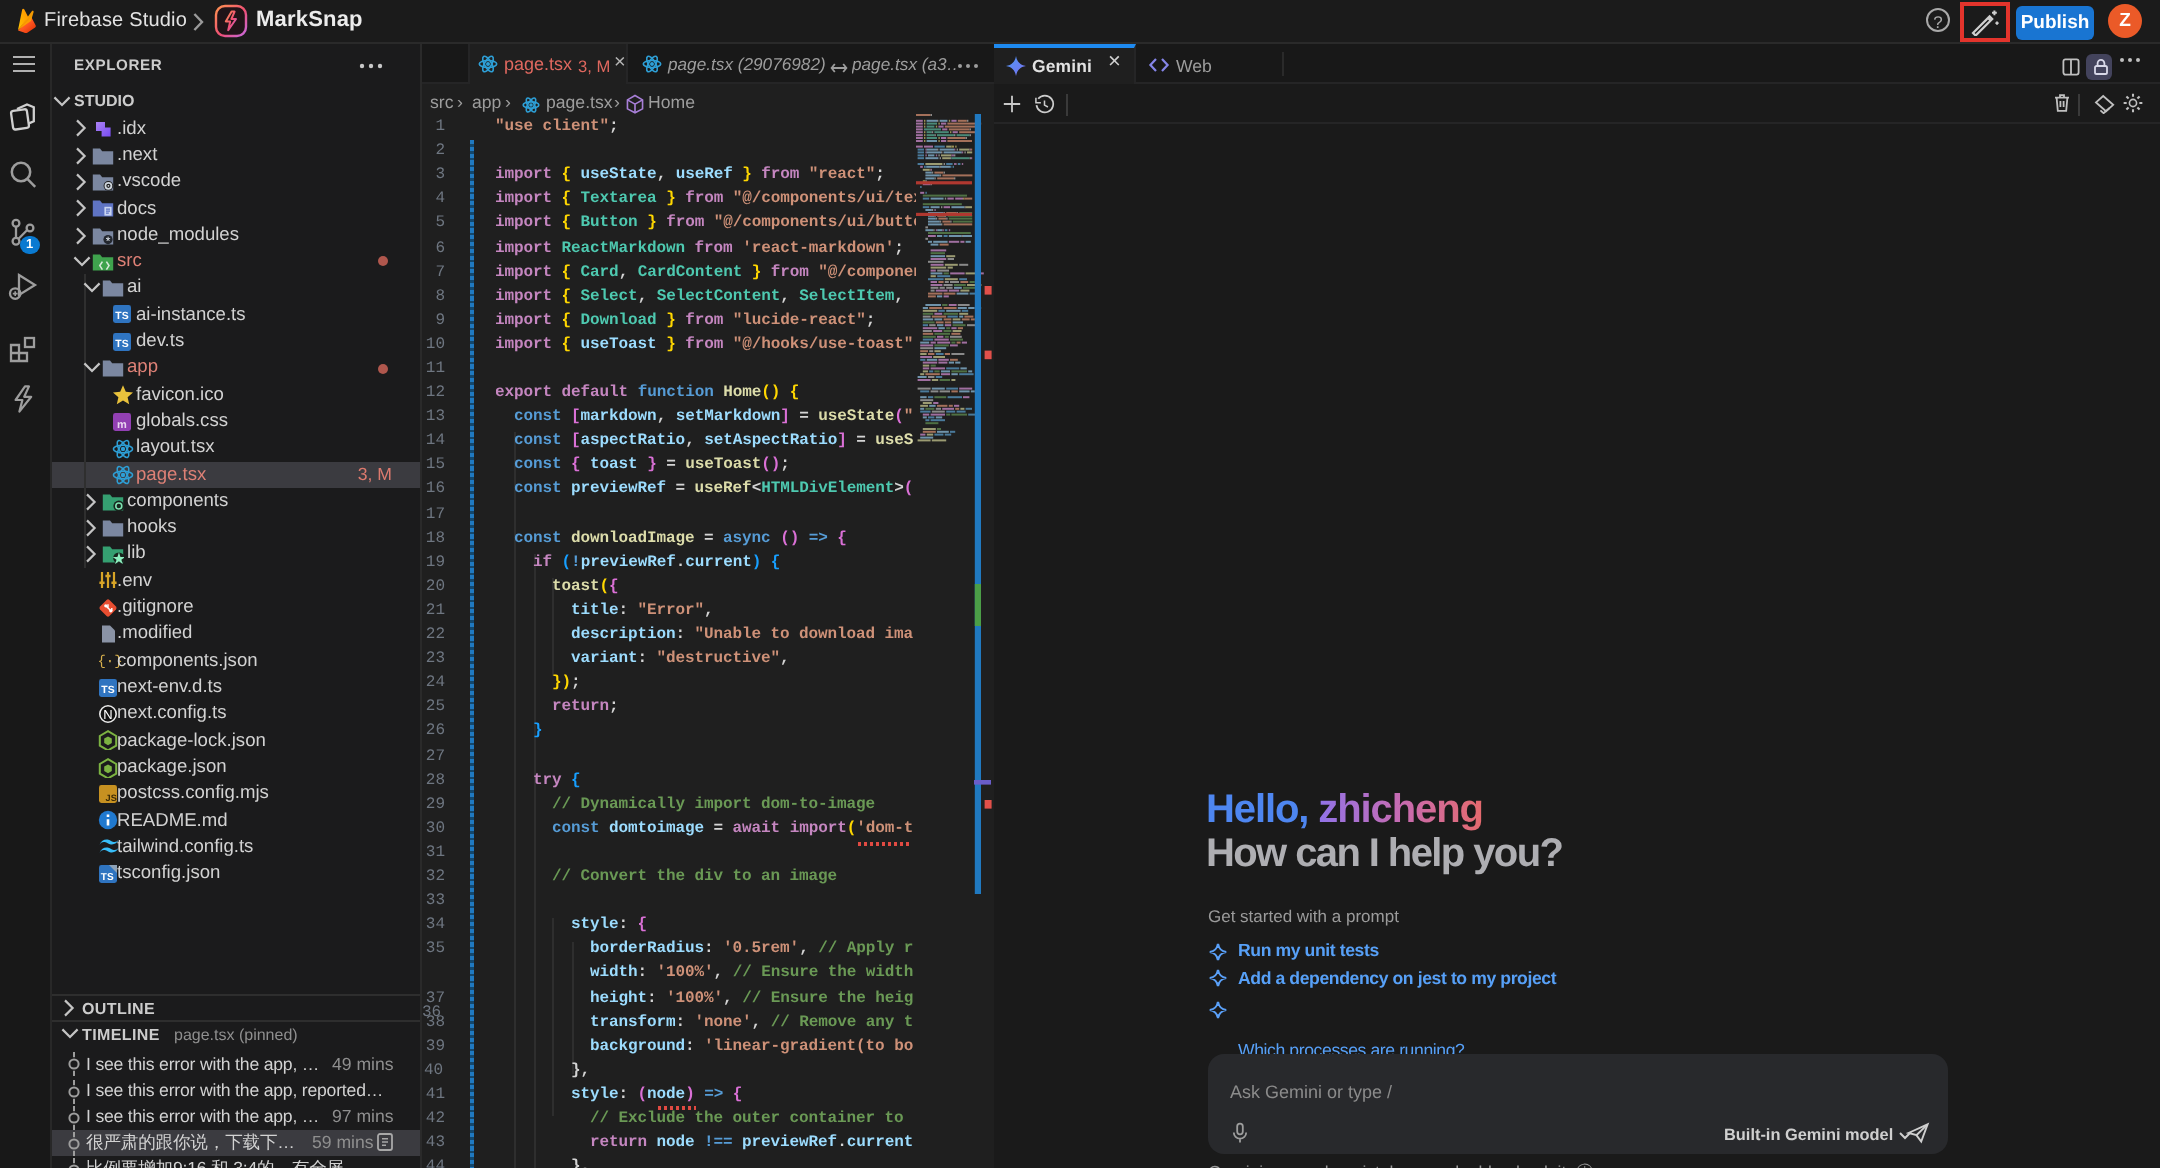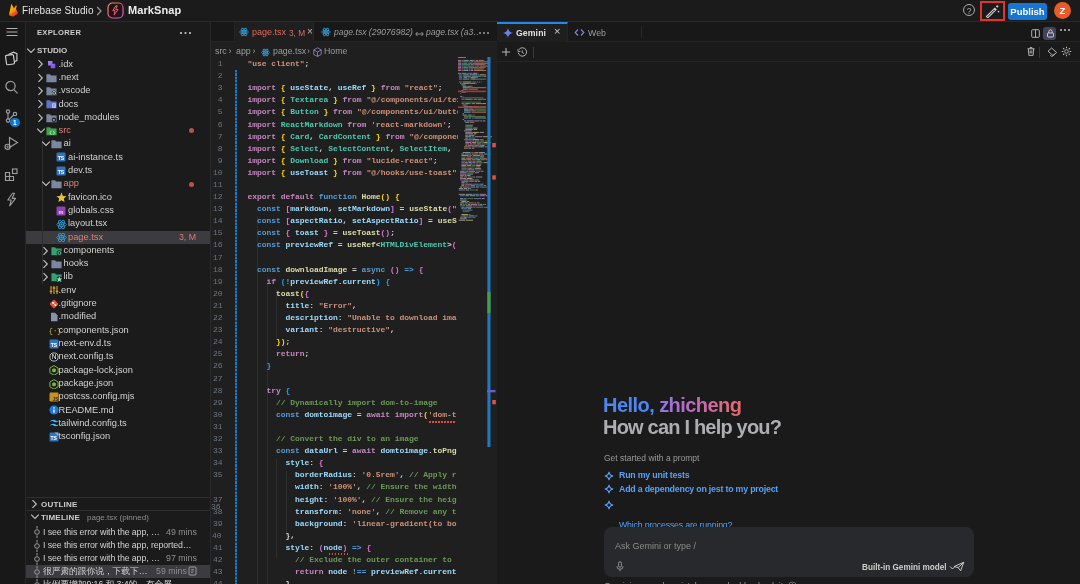--- a/index.html
+++ b/index.html
@@ -482,21 +482,20 @@
 <div class="cl" style="top:302.1px"><span style="color:#9cdcfe">        variant</span><span style="color:#d4d4d4">: </span><span style="color:#ce9178">"destructive"</span><span style="color:#d4d4d4">,</span></div>
 <div class="cl" style="top:314.2px"><span style="color:#ffd700">      })</span><span style="color:#d4d4d4">;</span></div>
 <div class="cl" style="top:326.3px"><span style="color:#c586c0">      return</span><span style="color:#d4d4d4">;</span></div>
 <div class="cl" style="top:338.4px"><span style="color:#179fff">    }</span></div>
 <div class="cl" style="top:350.5px"></div>
 <div class="cl" style="top:362.6px"><span style="color:#c586c0">    try</span><span style="color:#d4d4d4"> </span><span style="color:#179fff">{</span></div>
 <div class="cl" style="top:374.8px"><span style="color:#6a9955">      // Dynamically import dom-to-image</span></div>
 <div class="cl" style="top:386.8px"><span style="color:#569cd6">      const</span><span style="color:#9cdcfe"> domtoimage</span><span style="color:#d4d4d4"> = </span><span style="color:#c586c0">await</span><span style="color:#d4d4d4"> </span><span style="color:#c586c0">import</span><span style="color:#ffd700">(</span><span style="color:#ce9178">'dom-t</span></div>
 <div class="cl" style="top:398.9px"></div>
 <div class="cl" style="top:411.0px"><span style="color:#6a9955">      // Convert the div to an image</span></div>
-<div class="cl" style="top:423.1px"><span style="color:#569cd6">      const</span><span style="color:#9cdcfe"> dataUrl</span><span style="color:#d4d4d4"> = </span><span style="color:#c586c0">await</span><span style="color:#9cdcfe"> domtoimage</span><span style="color:#d4d4d4">.</span><span style="color:#dcdcaa">toPng</span></div>
 <div class="cl" style="top:435.2px"><span style="color:#9cdcfe">        style</span><span style="color:#d4d4d4">: </span><span style="color:#da70d6">{</span></div>
 <div class="cl" style="top:447.3px"><span style="color:#9cdcfe">          borderRadius</span><span style="color:#d4d4d4">: </span><span style="color:#ce9178">'0.5rem'</span><span style="color:#d4d4d4">, </span><span style="color:#6a9955">// Apply r</span></div>
 <div class="cl" style="top:459.4px"><span style="color:#9cdcfe">          width</span><span style="color:#d4d4d4">: </span><span style="color:#ce9178">'100%'</span><span style="color:#d4d4d4">, </span><span style="color:#6a9955">// Ensure the width</span></div>
 <div class="cl" style="top:471.5px"><span style="color:#9cdcfe">          height</span><span style="color:#d4d4d4">: </span><span style="color:#ce9178">'100%'</span><span style="color:#d4d4d4">, </span><span style="color:#6a9955">// Ensure the heig</span></div>
 <div class="cl" style="top:495.8px"><span style="color:#9cdcfe">          background</span><span style="color:#d4d4d4">: </span><span style="color:#ce9178">'linear-gradient(to bo</span></div>
 <div class="cl" style="top:483.6px"><span style="color:#9cdcfe">          transform</span><span style="color:#d4d4d4">: </span><span style="color:#ce9178">'none'</span><span style="color:#d4d4d4">, </span><span style="color:#6a9955">// Remove any t</span></div>
 <div class="cl" style="top:507.9px"><span style="color:#d4d4d4">        },</span></div>
 <div class="cl" style="top:520.0px"><span style="color:#9cdcfe">        style</span><span style="color:#d4d4d4">: </span><span style="color:#da70d6">(</span><span style="color:#9cdcfe">node</span><span style="color:#da70d6">)</span><span style="color:#d4d4d4"> </span><span style="color:#569cd6">=&gt;</span><span style="color:#d4d4d4"> </span><span style="color:#da70d6">{</span></div>
 <div class="cl" style="top:532.0px"><span style="color:#6a9955">          // Exclude the outer container to</span></div>
 <div class="cl" style="top:544.2px"><span style="color:#c586c0">          return</span><span style="color:#9cdcfe"> node </span><span style="color:#569cd6">!==</span><span style="color:#9cdcfe"> previewRef</span><span style="color:#d4d4d4">.</span><span style="color:#9cdcfe">current</span></div>

